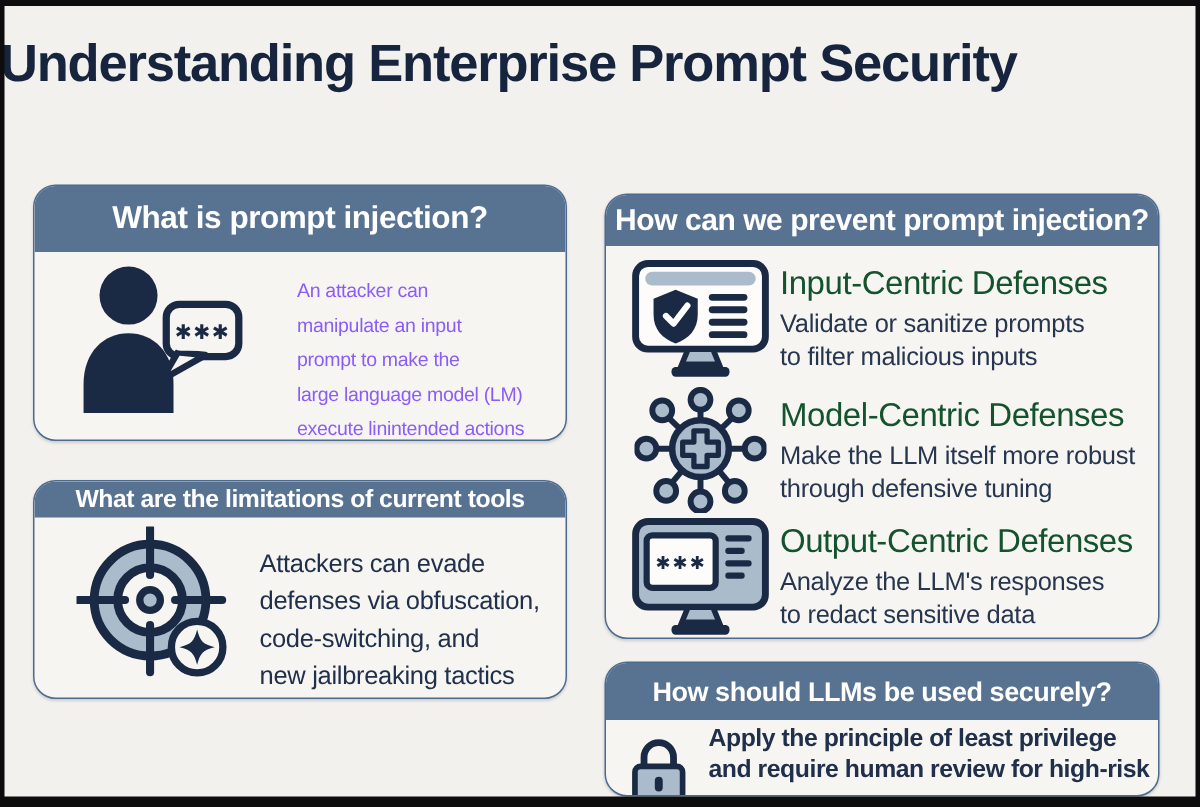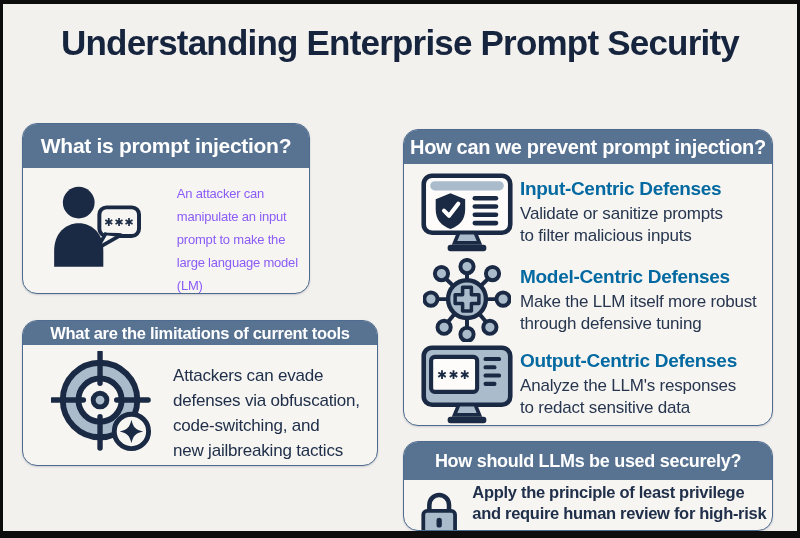--- a/index.html
+++ b/index.html
@@ -8,58 +8,58 @@
     background:#f3f1ee;
     font-family:"Liberation Sans","DejaVu Sans",sans-serif;
   }
   .edge{position:absolute;background:#0d0d0d;z-index:5;}
   .edge-top{left:0;top:0;width:100%;height:4px;}
   .edge-left{left:0;top:0;width:3px;height:100%;}
   .edge-right{right:0;top:0;width:3px;height:100%;}
   .edge-bottom{left:0;bottom:0;width:100%;height:7px;}
 
   .title{
-    position:absolute;left:0;top:22px;width:100%;text-align:center;
+    position:absolute;left:0;top:22px;width:100%;
     font-size:35px;font-weight:bold;color:#16243d;line-height:1.18;
     letter-spacing:-0.8px;
   }
 
   .card{
     position:absolute;background:#f7f5f2;border:1.5px solid #4c6b8e;
     border-radius:15px;overflow:hidden;box-sizing:border-box;
     box-shadow:0 1px 2px rgba(30,45,70,0.18);
   }
   .card-header{
     background:#587392;color:#ffffff;font-weight:bold;
     display:flex;align-items:center;justify-content:center;
     letter-spacing:-0.3px;white-space:nowrap;
   }
 
-  #box-pi{left:22px;top:123px;width:288px;height:171px;}
+  #box-pi{left:22px;top:123px;width:356px;height:171px;}
   #box-pi .card-header{height:44px;font-size:21px;}
   .pi-body{display:flex;align-items:flex-start;padding:6px 8px 0 24px;}
   .pi-text{margin-left:33px;padding-top:8px;font-size:13px;line-height:23px;
     color:#8b5cf6;white-space:pre-line;letter-spacing:-0.2px;}
 
   #box-lim{left:22px;top:320px;width:356px;height:146px;}
   #box-lim .card-header{height:24px;font-size:16.5px;}
   .lim-body{display:flex;align-items:flex-start;padding:6px 8px 0 28px;}
   .lim-text{margin-left:20px;padding-top:12px;font-size:17px;line-height:25px;
     color:#20304a;white-space:pre-line;letter-spacing:-0.2px;}
 
   #box-prev{left:403px;top:129px;width:370px;height:297px;}
   #box-prev .card-header{height:34px;font-size:20px;}
   .prev-body{padding-top:4px;}
   .prev-item{display:flex;align-items:center;padding:0 6px 0 10px;}
   .prev-item-1{height:88px;}
   .prev-item-2{height:88px;}
   .prev-item-3{height:80px;}
   .item-icon{width:106px;display:flex;justify-content:center;flex:none;}
   .item-text{flex:1;}
-  .item-title{font-size:19px;font-weight:bold;color:#0369a1;
+  .item-title{font-size:22px;font-weight:normal;color:#14532d;
     letter-spacing:-0.3px;margin-bottom:3px;}
   .item-desc{font-size:17px;line-height:22px;color:#27364f;
     white-space:pre-line;letter-spacing:-0.2px;}
 
   #box-sec{left:403px;top:441px;width:370px;height:90px;}
   #box-sec .card-header{height:38px;font-size:18px;}
   .sec-body{display:flex;align-items:center;padding:2px 4px 0 14px;font-weight:bold;}
   .sec-text{margin-left:12px;font-size:16.5px;line-height:21px;color:#20304a;
     white-space:pre-line;letter-spacing:-0.3px;}
 </style>

